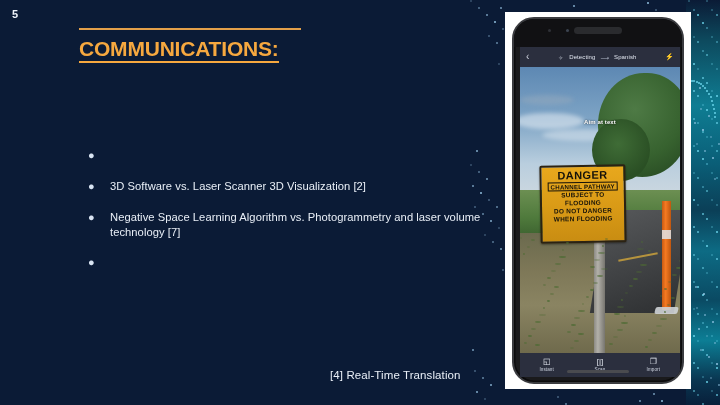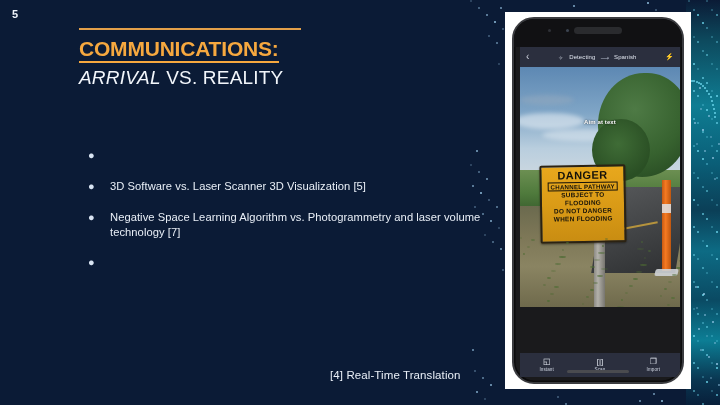--- a/index.html
+++ b/index.html
@@ -75,21 +75,21 @@
     display:flex;align-items:center;padding:0 6px;
   }
   .ab-back{color:#d3d8e4;font-size:10px;line-height:10px;flex:0 0 auto;}
   .ab-center{flex:1;display:flex;align-items:center;justify-content:center;gap:5px;}
   .ab-lang{color:#dfe4ee;font-size:6px;letter-spacing:.1px;white-space:nowrap;}
   .ab-arrow{color:#aeb6c6;font-size:6px;}
   .ab-sparkle{color:#cfd6e3;font-size:6px;margin-right:1px;}
   .ab-flash{color:#cfd6e3;font-size:7px;flex:0 0 auto;}
   
   .photo{
-    position:absolute;left:6px;top:48px;width:160px;height:240px;overflow:hidden;background:#6a7f90;
+    position:absolute;left:6px;top:48px;width:160px;height:286px;overflow:hidden;background:#6a7f90;
   }
   .sky{position:absolute;left:0;top:0;width:100%;height:47%;
     background:linear-gradient(180deg,#5d88b3 0%,#7fa5c6 40%,#b9cede 72%,#cfd9e0 100%);}
   .cloud{position:absolute;background:rgba(255,255,255,.45);border-radius:50%;filter:blur(2px);}
   .c1{left:-6px;top:46px;width:70px;height:16px;}
   .c2{left:22px;top:62px;width:86px;height:12px;background:rgba(255,255,255,.35);}
   .c3{left:0px;top:28px;width:54px;height:10px;background:rgba(150,170,190,.5);}
   .tree{
     position:absolute;right:-10px;top:6px;width:92px;height:104px;border-radius:50% 46% 52% 48%;
     background:radial-gradient(circle at 40% 35%,#4e7a45 0%,#37622f 55%,#22421e 100%);
@@ -362,30 +362,29 @@
       <i style="left:6.3px;top:149.7px;opacity:0.80"></i>
       <i style="left:232.5px;top:292.5px;opacity:0.90"></i>
       <i style="left:20.2px;top:383.8px;opacity:0.80"></i>
     </div>
 
   <div class="page-num">5</div>
 
   <div class="title-wrap">
     <div class="rule"></div>
     <div class="title-main">COMMUNICATIONS:</div>
-    <div class="title-sub"><span class="ital">ARRIVAL</span><span> VS. REALITY</span></div>
   </div>
 
   <div class="bullets" id="bullets">
       <div class="bullet">
         <span class="dot">●</span>
       </div>
       <div class="bullet">
         <span class="dot">●</span>
-        <span class="btext">3D Software vs. Laser Scanner 3D Visualization [5]</span>
+        <span class="btext">3D Software vs. Laser Scanner 3D Visualization [2]</span>
       </div>
       <div class="bullet">
         <span class="dot">●</span>
         <span class="btext">Negative Space Learning Algorithm vs. Photogrammetry and laser volume technology [7]</span>
       </div>
       <div class="bullet">
         <span class="dot">●</span>
       </div>
     </div>
 

